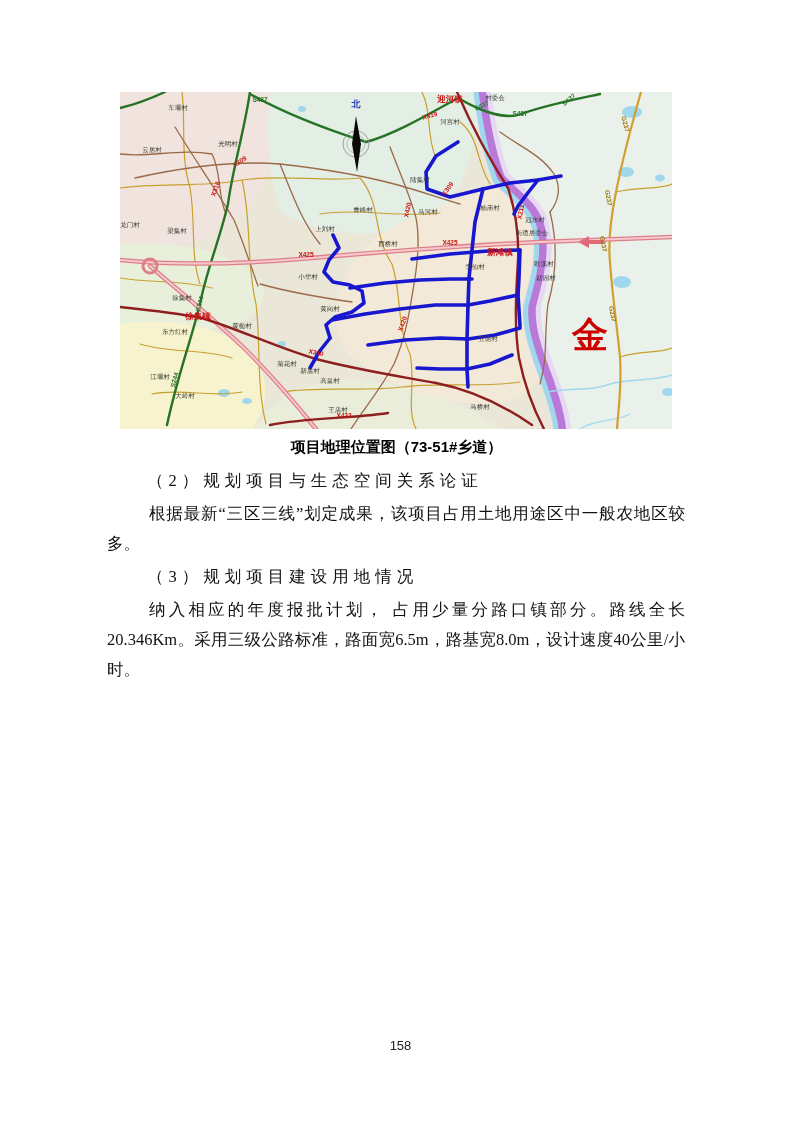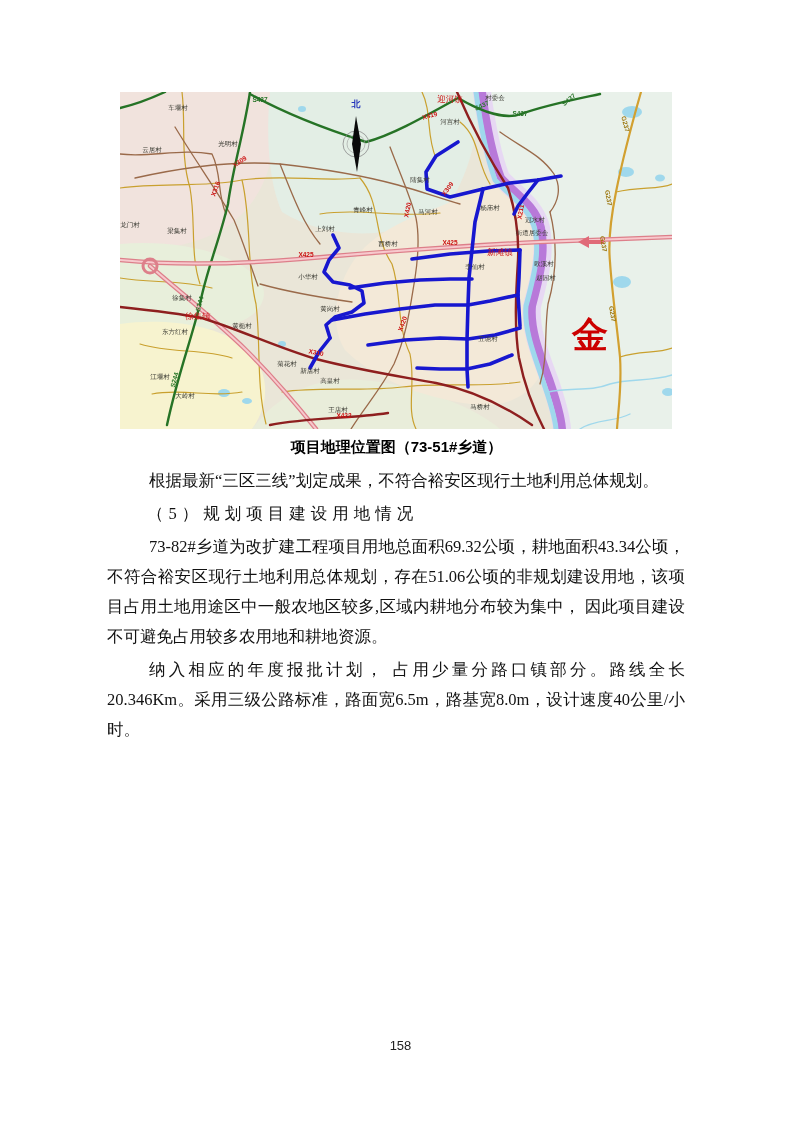--- a/index.html
+++ b/index.html
@@ -6,21 +6,21 @@
   .page{position:relative;width:793px;height:1122px;background:#ffffff;margin:0 auto;overflow:hidden;
         font-family:"Liberation Serif","DejaVu Serif",serif;color:#111;}
 
   
   .map{position:absolute;left:120px;top:92px;width:552px;height:337px;overflow:hidden;background:#eae6d8;}
   .map svg{position:absolute;left:0;top:0;}
   .map .labels{position:absolute;left:0;top:0;width:100%;height:100%;}
   .ml{position:absolute;transform:translate(-50%,-50%);white-space:nowrap;
       font-family:"Liberation Sans","DejaVu Sans",sans-serif;line-height:1;}
   .vil{font-size:6.5px;color:#3c3c34;}
-  .town{font-size:8.5px;color:var(--town-red);font-weight:normal;}
+  .town{font-size:8.5px;color:var(--town-red);font-weight:bold;}
   .rr{font-size:6.5px;color:var(--town-red);font-weight:bold;}
   .rg{font-size:6.5px;color:var(--road-green);font-weight:bold;}
   .ry{font-size:6.5px;color:#9c7710;font-weight:bold;}
   .region{font-size:36px;color:var(--region-red);font-weight:bold;font-family:"Liberation Serif",serif;}
   .compass{font-size:9px;color:#2233bb;font-weight:bold;}
 
   svg .ln{fill:none;stroke-linecap:round;stroke-linejoin:round;}
   .rd-yellow{stroke:var(--road-yellow);stroke-width:1.2;}
   .rd-g237{stroke:#d2a030;stroke-width:2.2;}
   .rd-brown{stroke:var(--road-brown);stroke-width:1.3;}
@@ -216,20 +216,20 @@
         <span class="ml vil" style="left: 167px; top: 272px; transform: translate(-50%, -50%) rotate(0deg);">菊花村</span>
         <span class="ml vil" style="left: 190px; top: 279px; transform: translate(-50%, -50%) rotate(0deg);">新店村</span>
         <span class="ml vil" style="left: 210px; top: 289px; transform: translate(-50%, -50%) rotate(0deg);">高皇村</span>
         <span class="ml vil" style="left: 218px; top: 318px; transform: translate(-50%, -50%) rotate(0deg);">王店村</span>
       </div>
   </div>
 
   <div class="caption">项目地理位置图（73-51#乡道）</div>
 
   <div class="content">
-    <p class="indent">根据最新“三区三线”划定成果，不符合裕安区现行土地利用总体规划。</p>
-    <p class="sub">（5）规划项目建设用地情况</p>
-    <p class="indent">73-82#乡道为改扩建工程项目用地总面积69.32公顷，耕地面积43.34公顷，不符合裕安区现行土地利用总体规划，存在51.06公顷的非规划建设用地，该项目占用土地用途区中一般农地区较多,区域内耕地分布较为集中， 因此项目建设不可避免占用较多农用地和耕地资源。</p>
+    <p class="sub">（2）规划项目与生态空间关系论证</p>
+    <p class="indent">根据最新“三区三线”划定成果，该项目占用土地用途区中一般农地区较多。</p>
+    <p class="sub">（3）规划项目建设用地情况</p>
     <p class="indent">纳入相应的年度报批计划， 占用少量分路口镇部分。路线全长20.346Km。采用三级公路标准，路面宽6.5m，路基宽8.0m，设计速度40公里/小时。</p>
   </div>
 
   <div class="pagenum">158</div>
 </div>
 
 </body></html>

